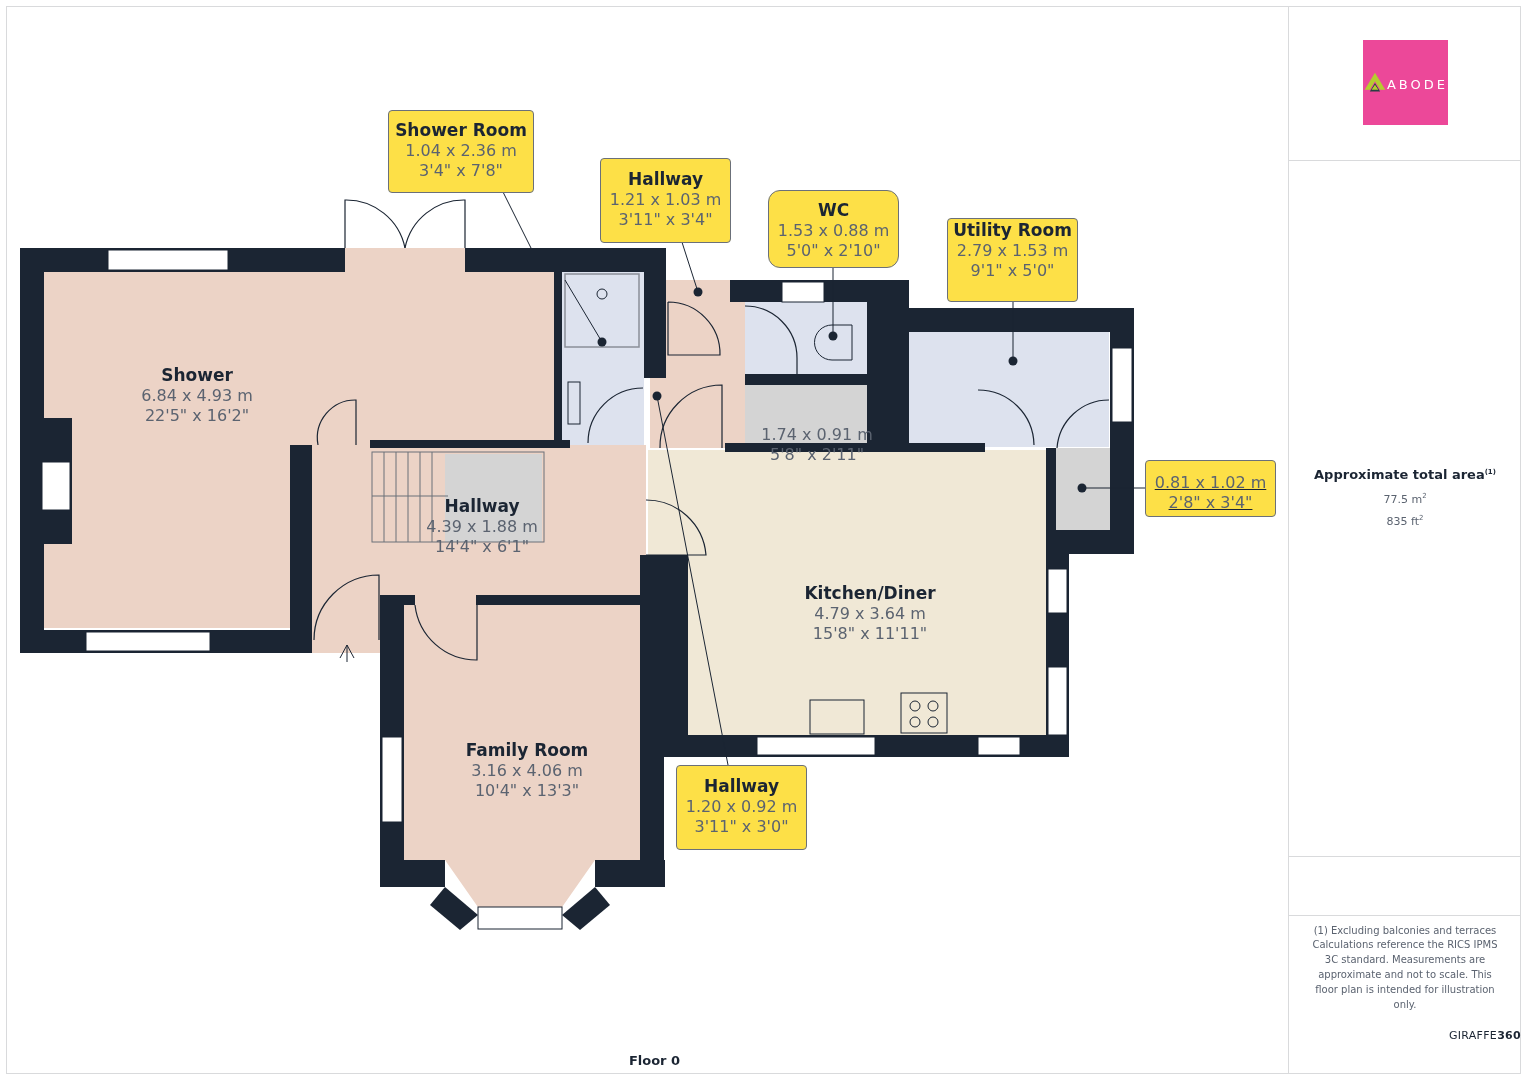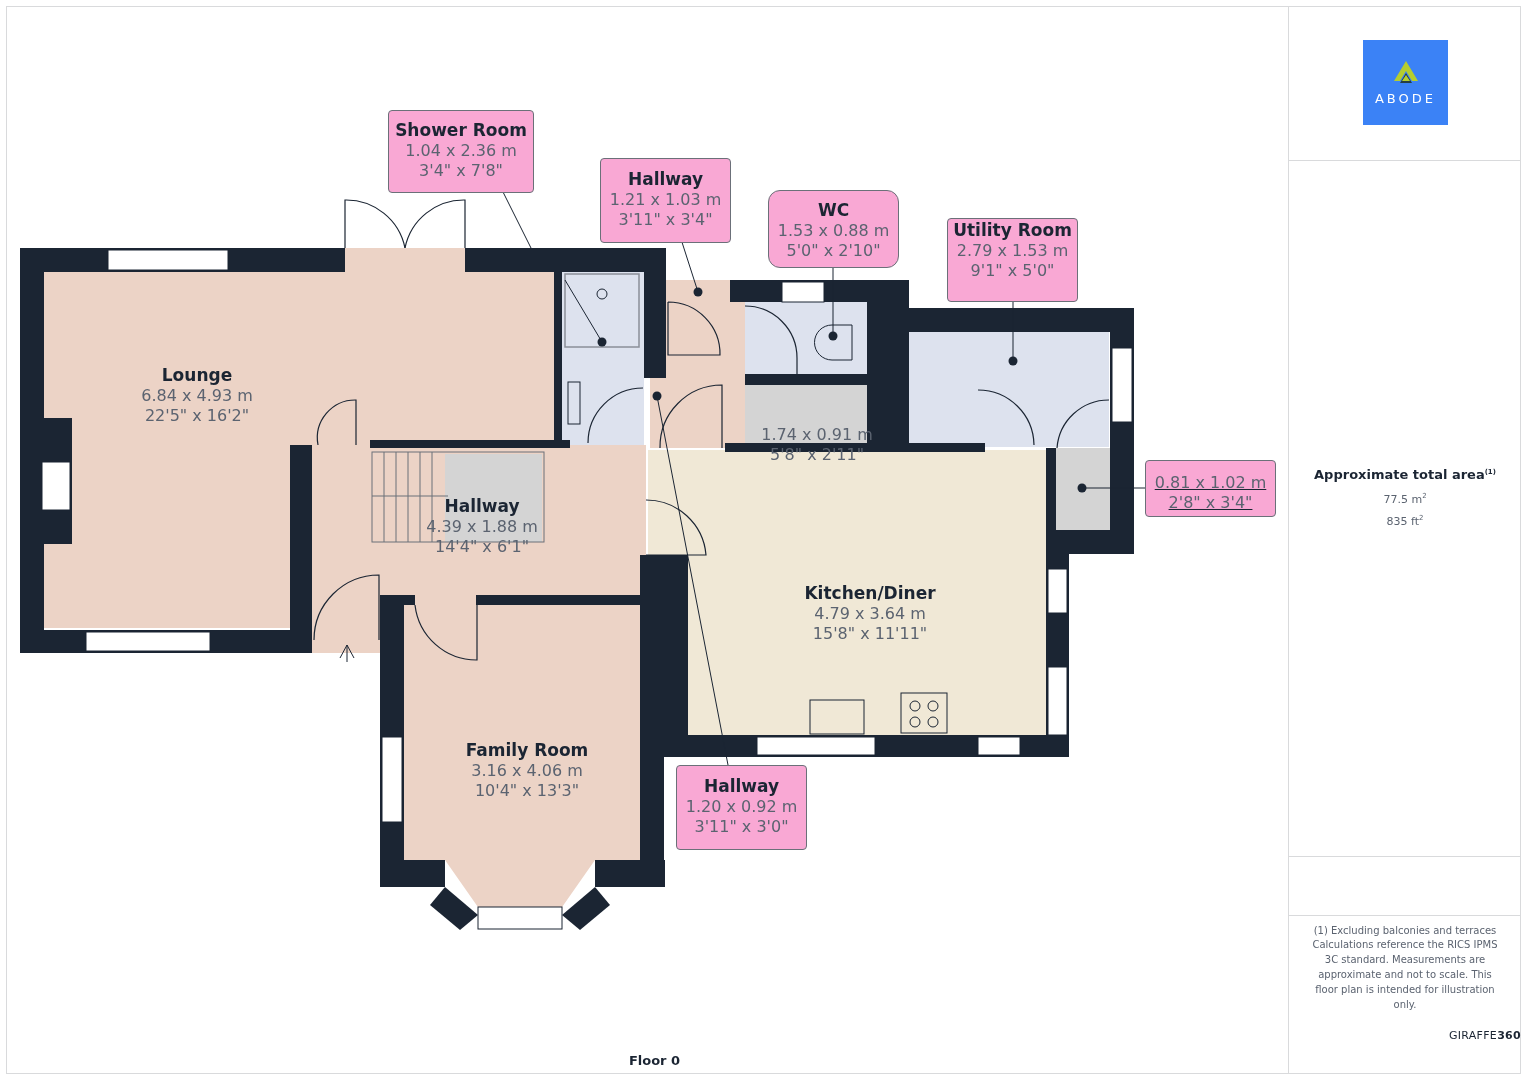--- a/index.html
+++ b/index.html
@@ -1,32 +1,32 @@
 <!DOCTYPE html>
 <html><head>
 <meta charset="utf-8">
 <style>
   html, body { margin:0; padding:0; background:#ffffff; }
   body { width:1527px; height:1080px; position:relative; overflow:hidden; font-family:"DejaVu Sans", sans-serif; color:#1b2533; }
   .frame { position:absolute; left:6px; top:6px; width:1515px; height:1068px; border:1px solid #d9dadc; box-sizing:border-box; }
   .plan-area { position:absolute; left:7px; top:7px; width:1280px; height:1066px; }
   .side { position:absolute; left:1288px; top:7px; width:232px; height:1066px; border-left:1px solid #d9dadc; }
   .side .sep { position:absolute; left:0; width:232px; height:1px; background:#d9dadc; }
-  .logo { position:absolute; left:74px; top:33px; width:85px; height:85px; background:#3b82f6; display:flex; flex-direction:column; align-items:center; justify-content:center; }
+  .logo { position:absolute; left:74px; top:33px; width:85px; height:85px; background:#ec4899; display:flex; flex-direction:row; align-items:center; justify-content:center; }
   .logo-text { color:#ffffff; font-family:"DejaVu Sans", sans-serif; font-size:13px; letter-spacing:3px; margin-top:4px; }
   .area-title { position:absolute; left:0; width:232px; top:460px; text-align:center; font-weight:bold; font-size:13px; color:#1b2533; }
   .area-title sup { font-size:7px; }
   .area-val { position:absolute; left:0; width:232px; text-align:center; font-size:11px; color:#5b6370; }
   .area-val sup { font-size:7px; }
   .footnote { position:absolute; left:0; width:232px; top:918px; text-align:center; font-size:10px; color:#5b6370; }
   .disclaimer { position:absolute; left:20px; width:192px; top:930px; text-align:center; font-size:10px; line-height:15px; color:#5b6370; }
   .brand { position:absolute; left:0; width:232px; top:1022px; text-align:right; font-size:11px; color:#1b2533; letter-spacing:0.3px; }
   .brand b { font-weight:bold; }
   .floor-label { position:absolute; left:600px; top:1046px; width:95px; text-align:center; font-weight:bold; font-size:13px; color:#1b2533; }
-  .callout { position:absolute; background:#f9a8d4; border:1px solid #6b7079; border-radius:4px; text-align:center; box-sizing:border-box; }
+  .callout { position:absolute; background:#fde047; border:1px solid #6b7079; border-radius:4px; text-align:center; box-sizing:border-box; }
   .callout .t { font-weight:bold; font-size:17px; color:#1b2533; line-height:22px; }
   .callout .d { font-size:16px; color:#5b6370; line-height:20px; }
   .room-label { position:absolute; text-align:center; pointer-events:none; }
   .room-label .t { font-weight:bold; font-size:17px; color:#1b2533; line-height:22px; }
   .room-label .d { font-size:16px; color:#5b6370; line-height:20px; }
   svg.plan { position:absolute; left:0; top:0; }
 </style>
 </head>
 <body>
 
@@ -163,21 +163,21 @@
       <circle cx="698" cy="292" r="4.5"></circle>
       <circle cx="833" cy="336" r="4.5"></circle>
       <circle cx="1013" cy="361" r="4.5"></circle>
       <circle cx="1082" cy="488" r="4.5"></circle>
       <circle cx="657" cy="396" r="4.5"></circle>
       <circle cx="602" cy="342" r="4.5"></circle>
     </g>
   </svg>
 
   <div class="room-label" style="left:95px; top:357px; width:190px;">
-    <div class="t">Lounge</div>
+    <div class="t">Shower</div>
     <div class="d">6.84 x 4.93 m</div>
     <div class="d">22'5" x 16'2"</div>
   </div>
   <div class="room-label" style="left:380px; top:488px; width:190px;">
     <div class="t">Hallway</div>
     <div class="d">4.39 x 1.88 m</div>
     <div class="d">14'4" x 6'1"</div>
   </div>
   <div class="room-label" style="left:745px; top:392px; width:130px;margin-top:26px;">
     <div class="d">1.74 x 0.91 m</div>

